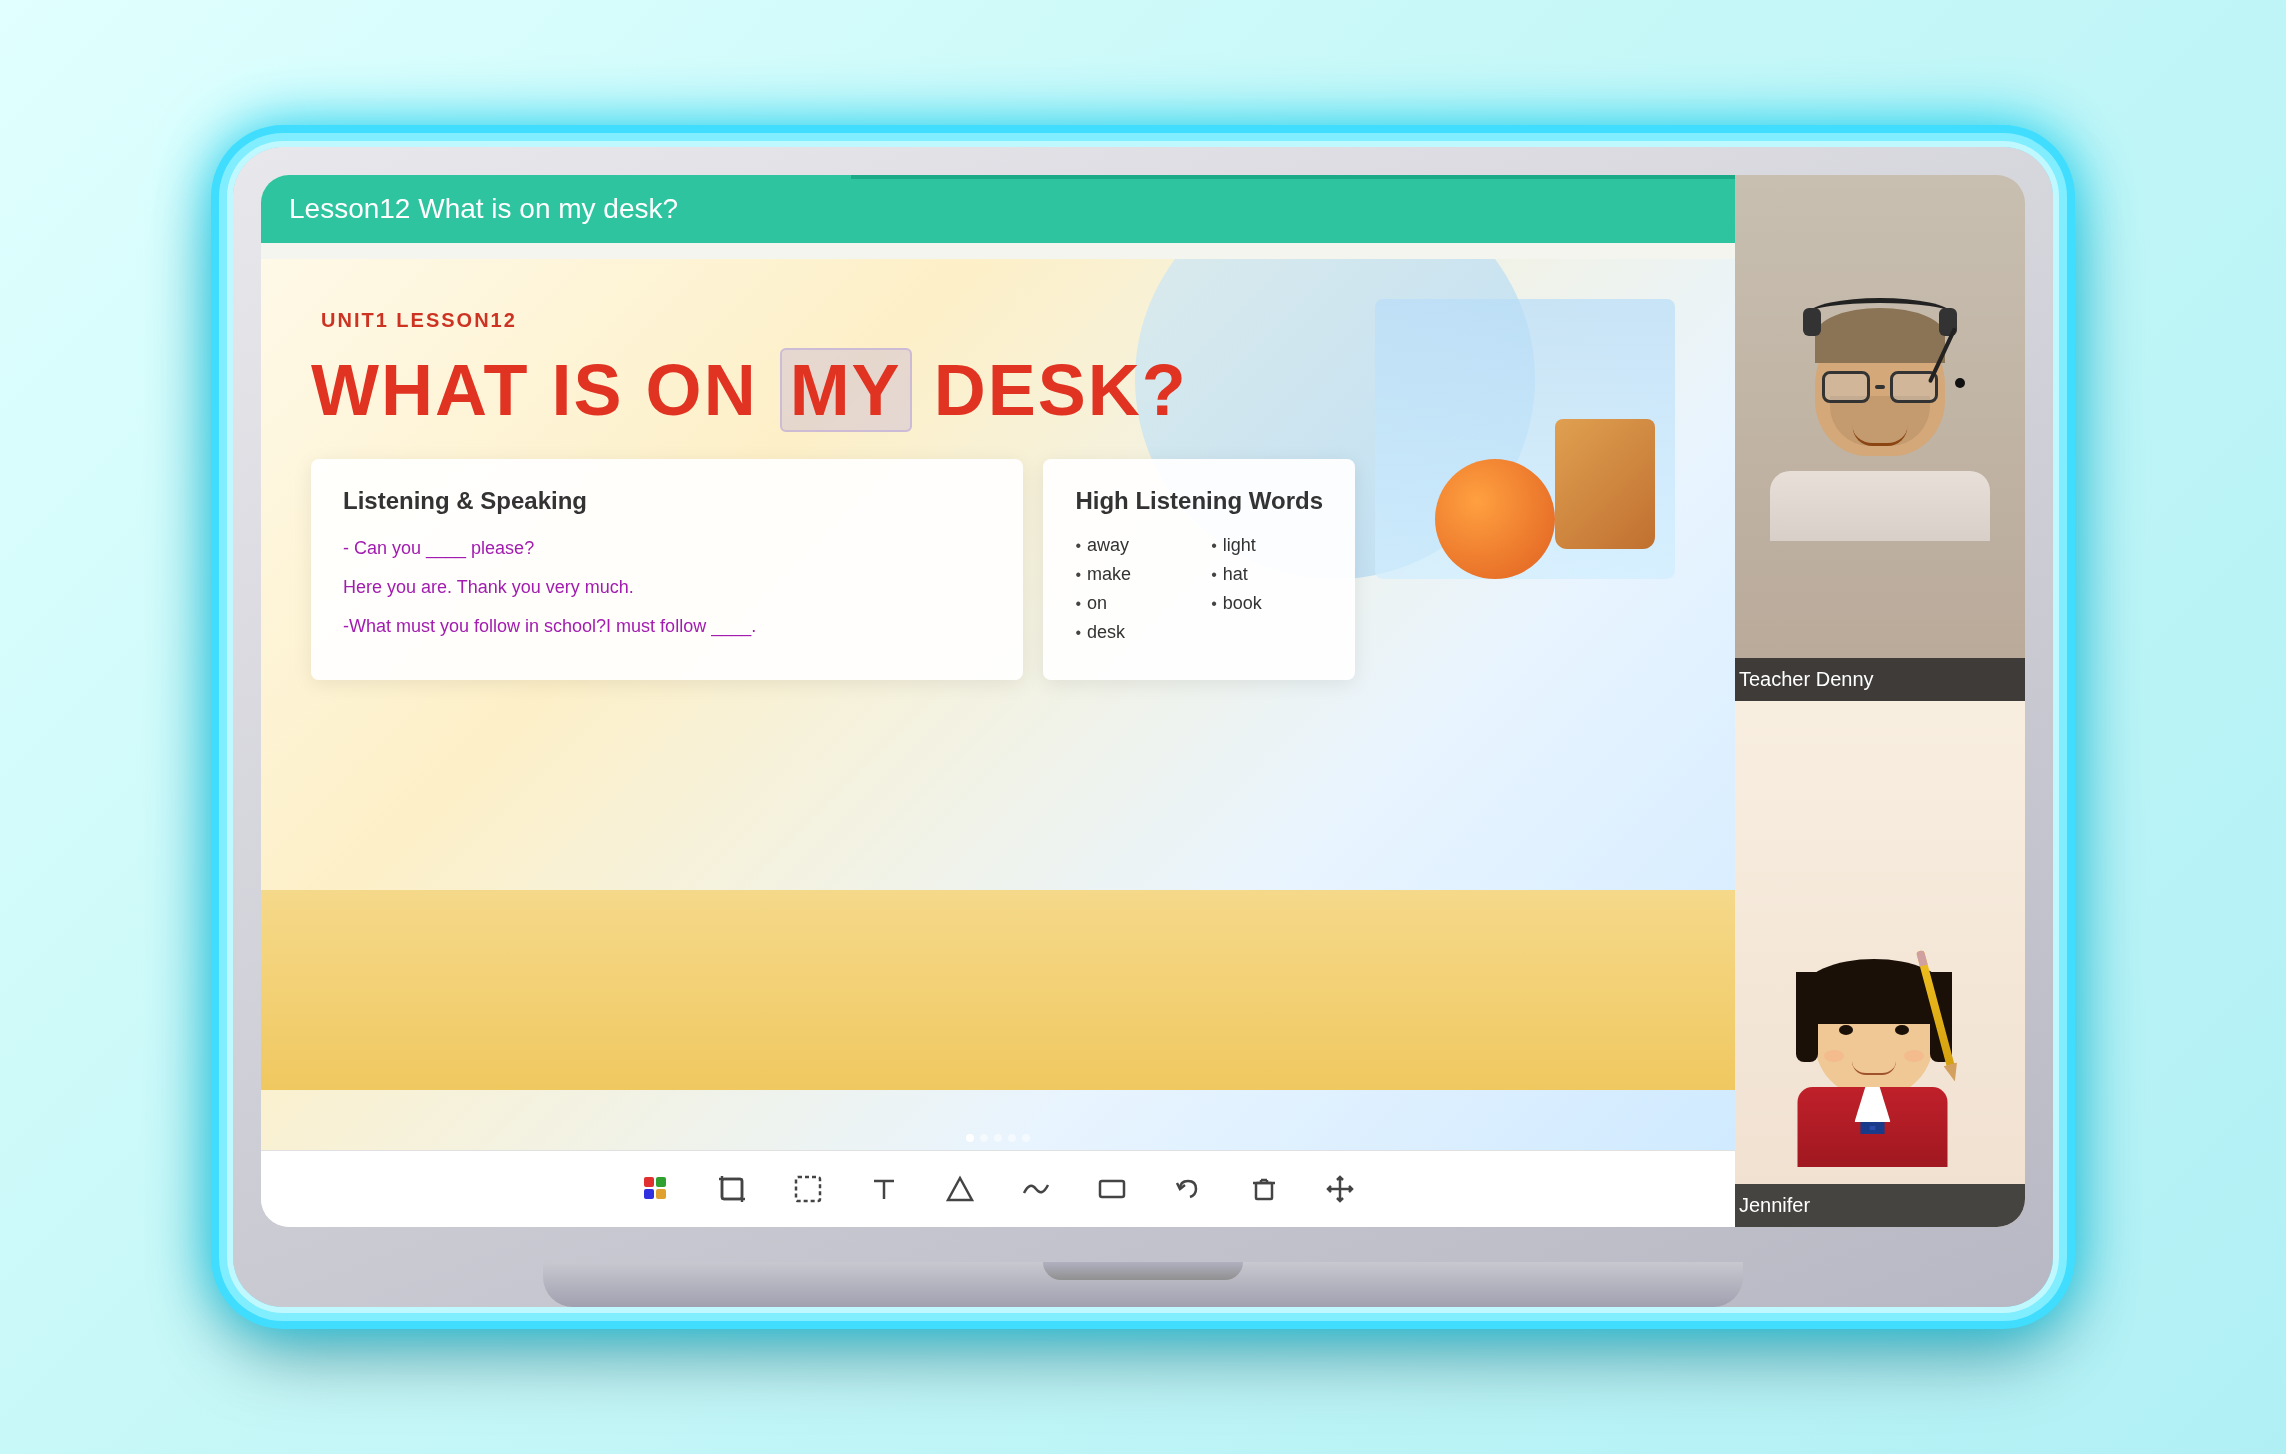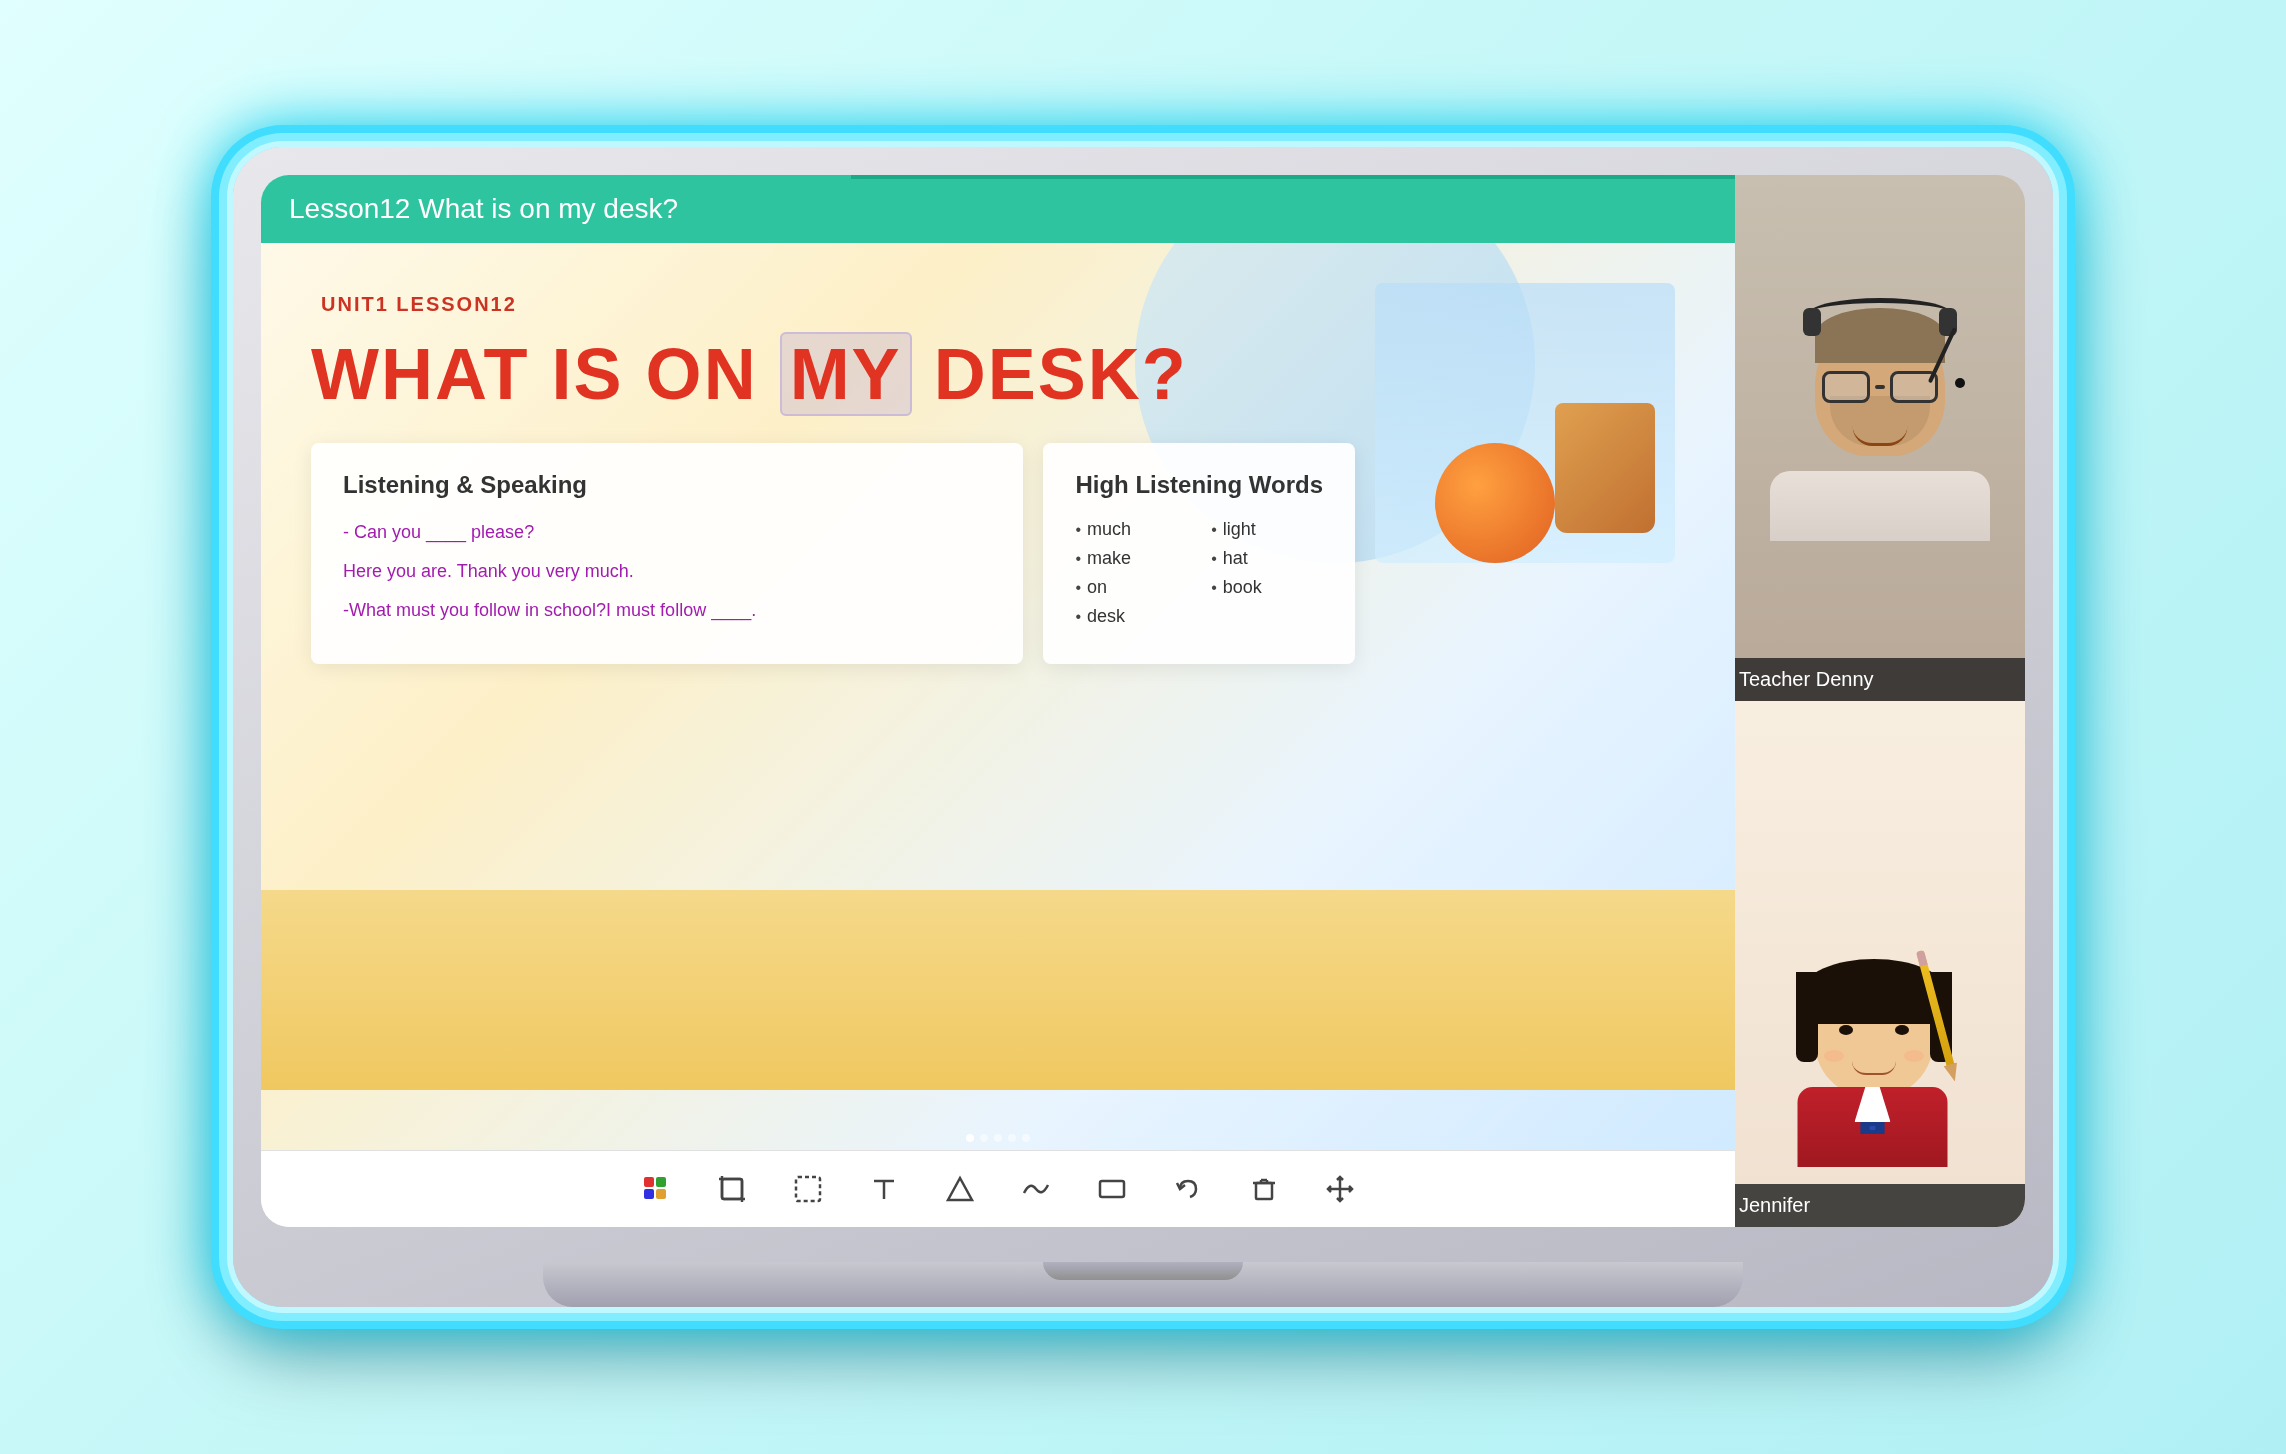--- a/index.html
+++ b/index.html
@@ -83,20 +83,21 @@
       width: 60%;
       height: 4px;
       background: #1aaa88;
     }
 
     .lesson-slide {
       flex: 1;
       position: relative;
       background: linear-gradient(135deg, #fef9e8 0%, #fdf0c8 30%, #e8f4ff 70%, #d0eaff 100%);
       overflow: hidden;
+      margin-top: 16px;
     }
 
     
     .bg-circle-top {
       position: absolute;
       top: -80px;
       right: 200px;
       width: 400px;
       height: 400px;
       border-radius: 50%;
@@ -372,21 +373,21 @@
               <div class="card card-listening">
                 <div class="card-title">Listening &amp; Speaking</div>
                 <div class="card-line">- Can you ____ please?</div>
                 <div class="card-line">Here you are. Thank you very much.</div>
                 <div class="card-line">-What must you follow in school?I must follow ____.</div>
               </div>
 
               <div class="card card-vocabulary">
                 <div class="card-title">High Listening Words</div>
                 <div class="vocab-grid">
-                  <div class="vocab-item">much</div>
+                  <div class="vocab-item">away</div>
                   <div class="vocab-item">light</div>
                   <div class="vocab-item">make</div>
                   <div class="vocab-item">hat</div>
                   <div class="vocab-item">on</div>
                   <div class="vocab-item">book</div>
                   <div class="vocab-item">desk</div>
                 </div>
               </div>
 
             </div>

